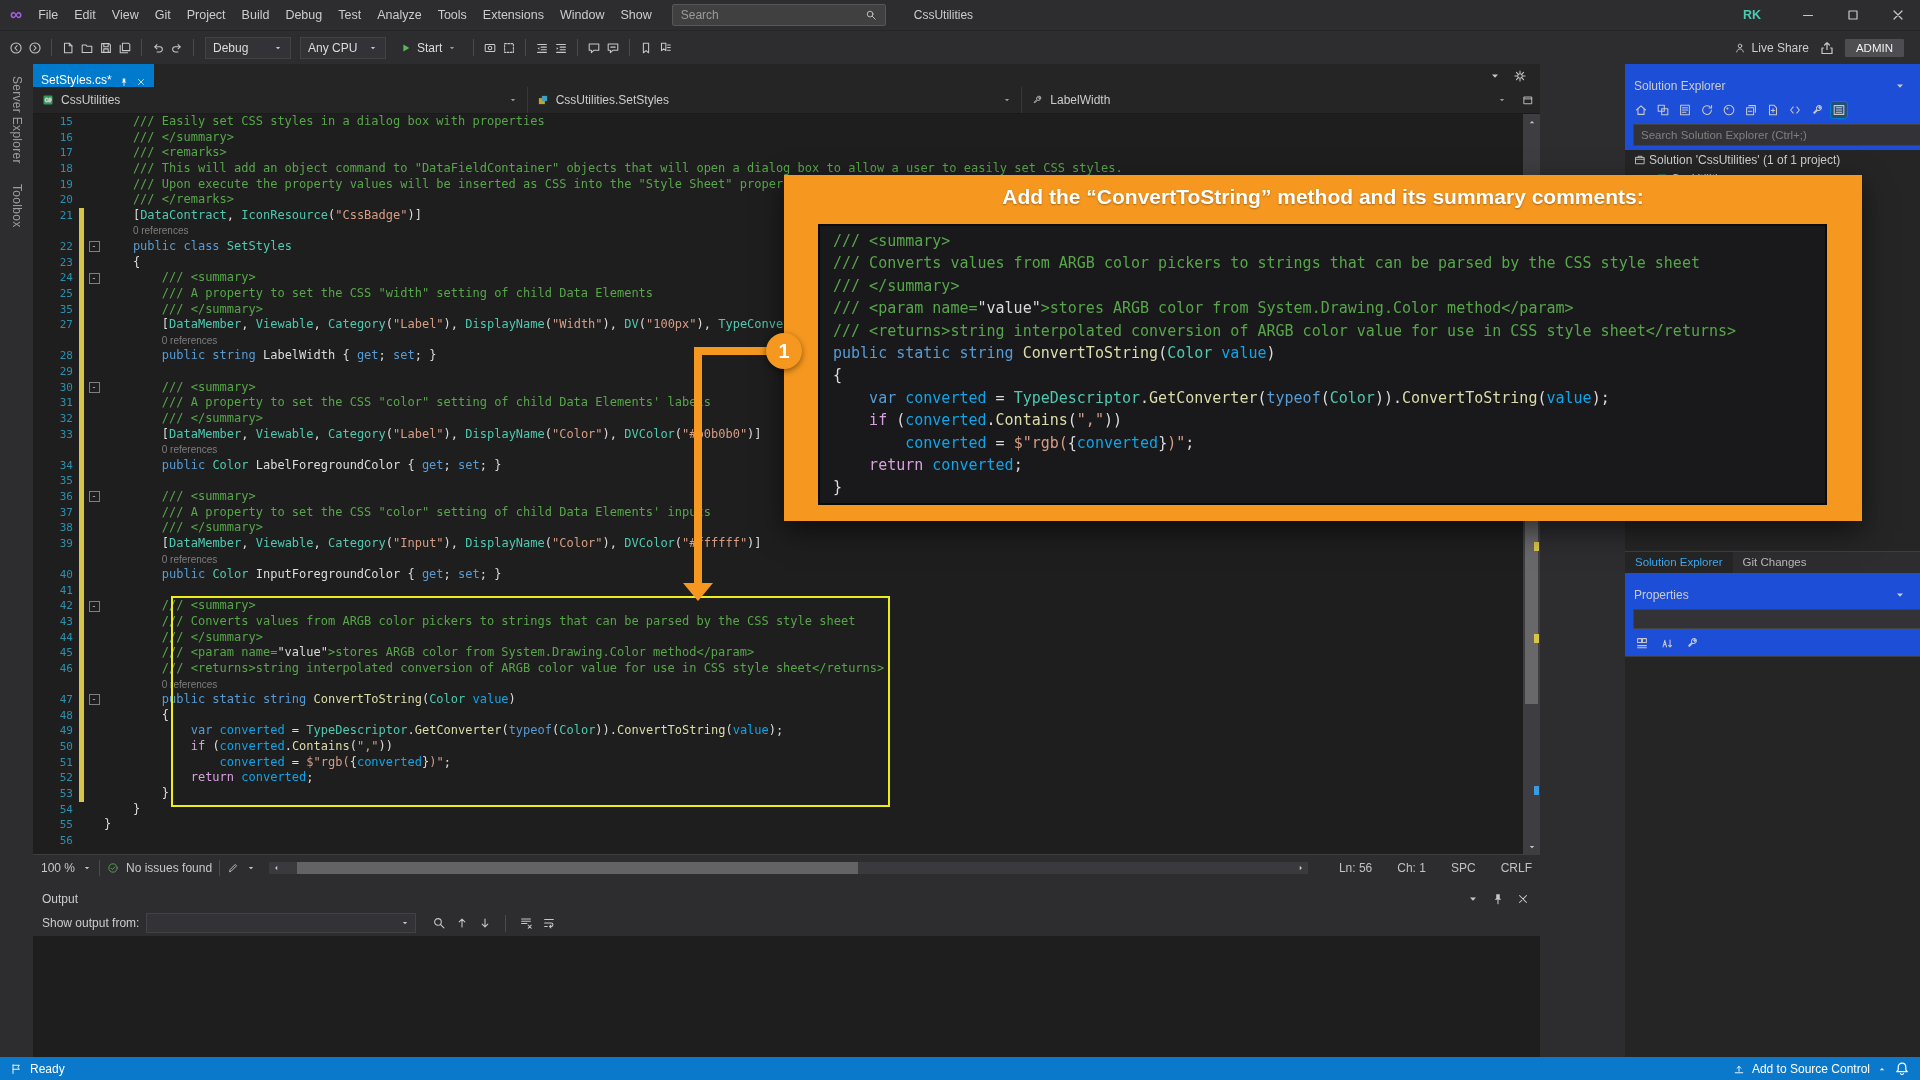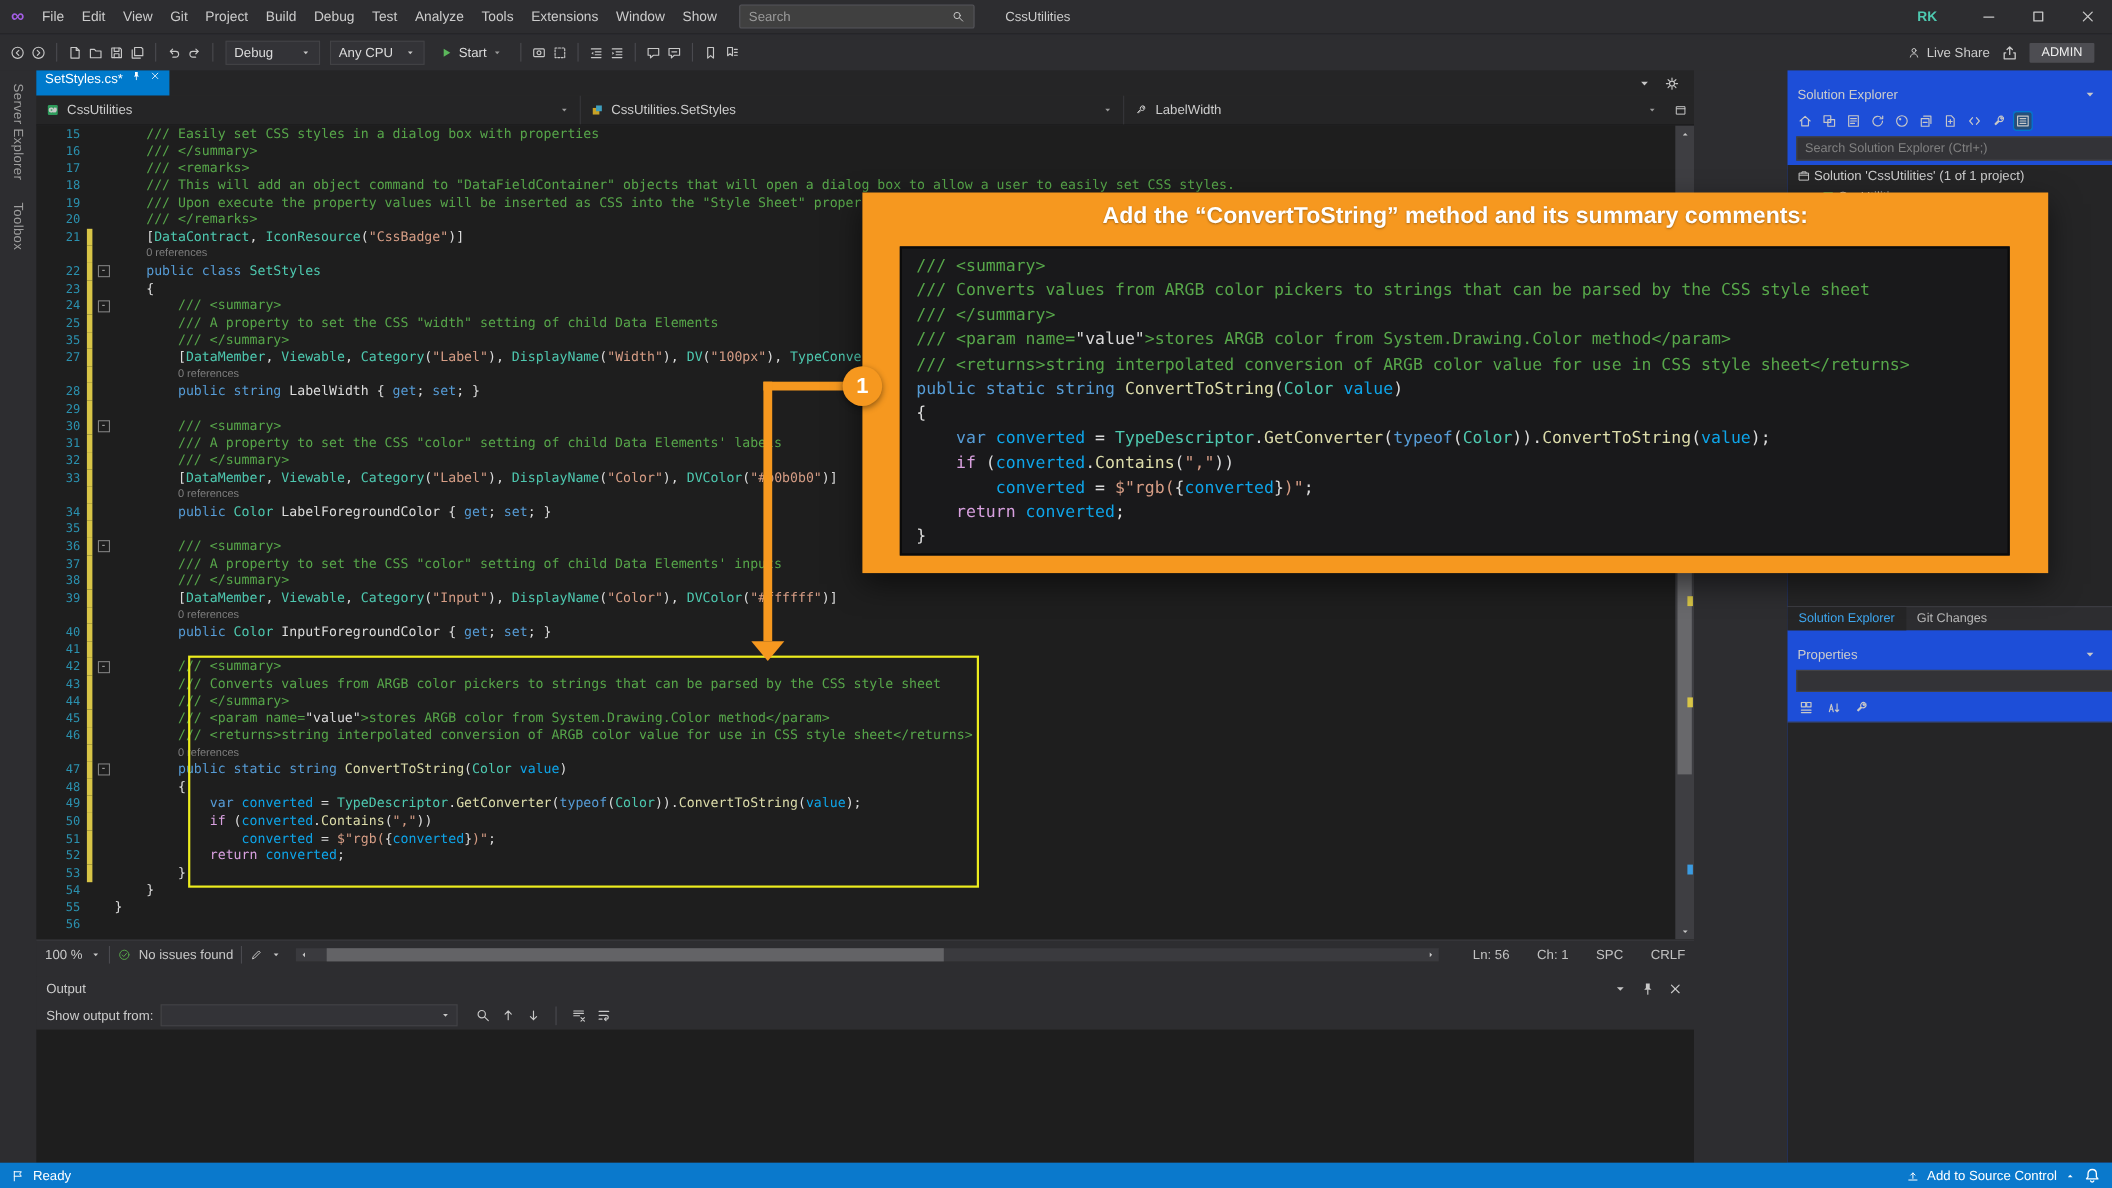--- a/index.html
+++ b/index.html
@@ -44,21 +44,21 @@
   
   .side-strip{position:absolute;top:64px;height:993px;background:#2D2D30;display:flex;
     flex-direction:column;align-items:center;padding-top:12px;gap:20px}
   #left-strip{left:0;width:33px}
   #right-strip{left:1889px;width:31px}
   .vtab{writing-mode:vertical-rl;color:#9E9E9E;font-size:12px;letter-spacing:.3px}
 
   
   #center{position:absolute;left:33px;top:64px;width:1507px;height:993px;display:flex;flex-direction:column}
   #tabbar{height:23px;background:#252526;display:flex;align-items:stretch}
-  #doc-tab{background:#007ACC;color:#FFF;display:flex;align-items:flex-start;padding:0 8px;gap:7px;font-size:12px}
+  #doc-tab{background:#007ACC;color:#FFF;display:flex;align-items:flex-end;padding:0 8px;gap:7px;font-size:12px}
   #doc-tab .ic{color:#FFF}
   #breadcrumb{height:27px;background:#252526;border-bottom:1px solid #1B1B1C;display:flex;align-items:stretch}
   .crumb{flex:1;display:flex;align-items:center;gap:7px;padding:0 9px;border-right:1px solid #37373B;color:#CCCCCC}
   .crumb .caret{margin-left:auto;color:#9A9A9A}
   #crumb-split{width:24px;display:flex;align-items:center;justify-content:center}
 
   #code-area{height:740px;background:#1E1E1E;position:relative;overflow:hidden}
   .code-row{display:flex;height:15.64px;line-height:15.64px;align-items:center;
     font-family:"DejaVu Sans Mono","Liberation Mono",monospace;font-size:12px;white-space:pre}
   .ln-num{width:46px;text-align:right;color:#2B91AF;padding-right:6px;font-size:11px;flex:none;

